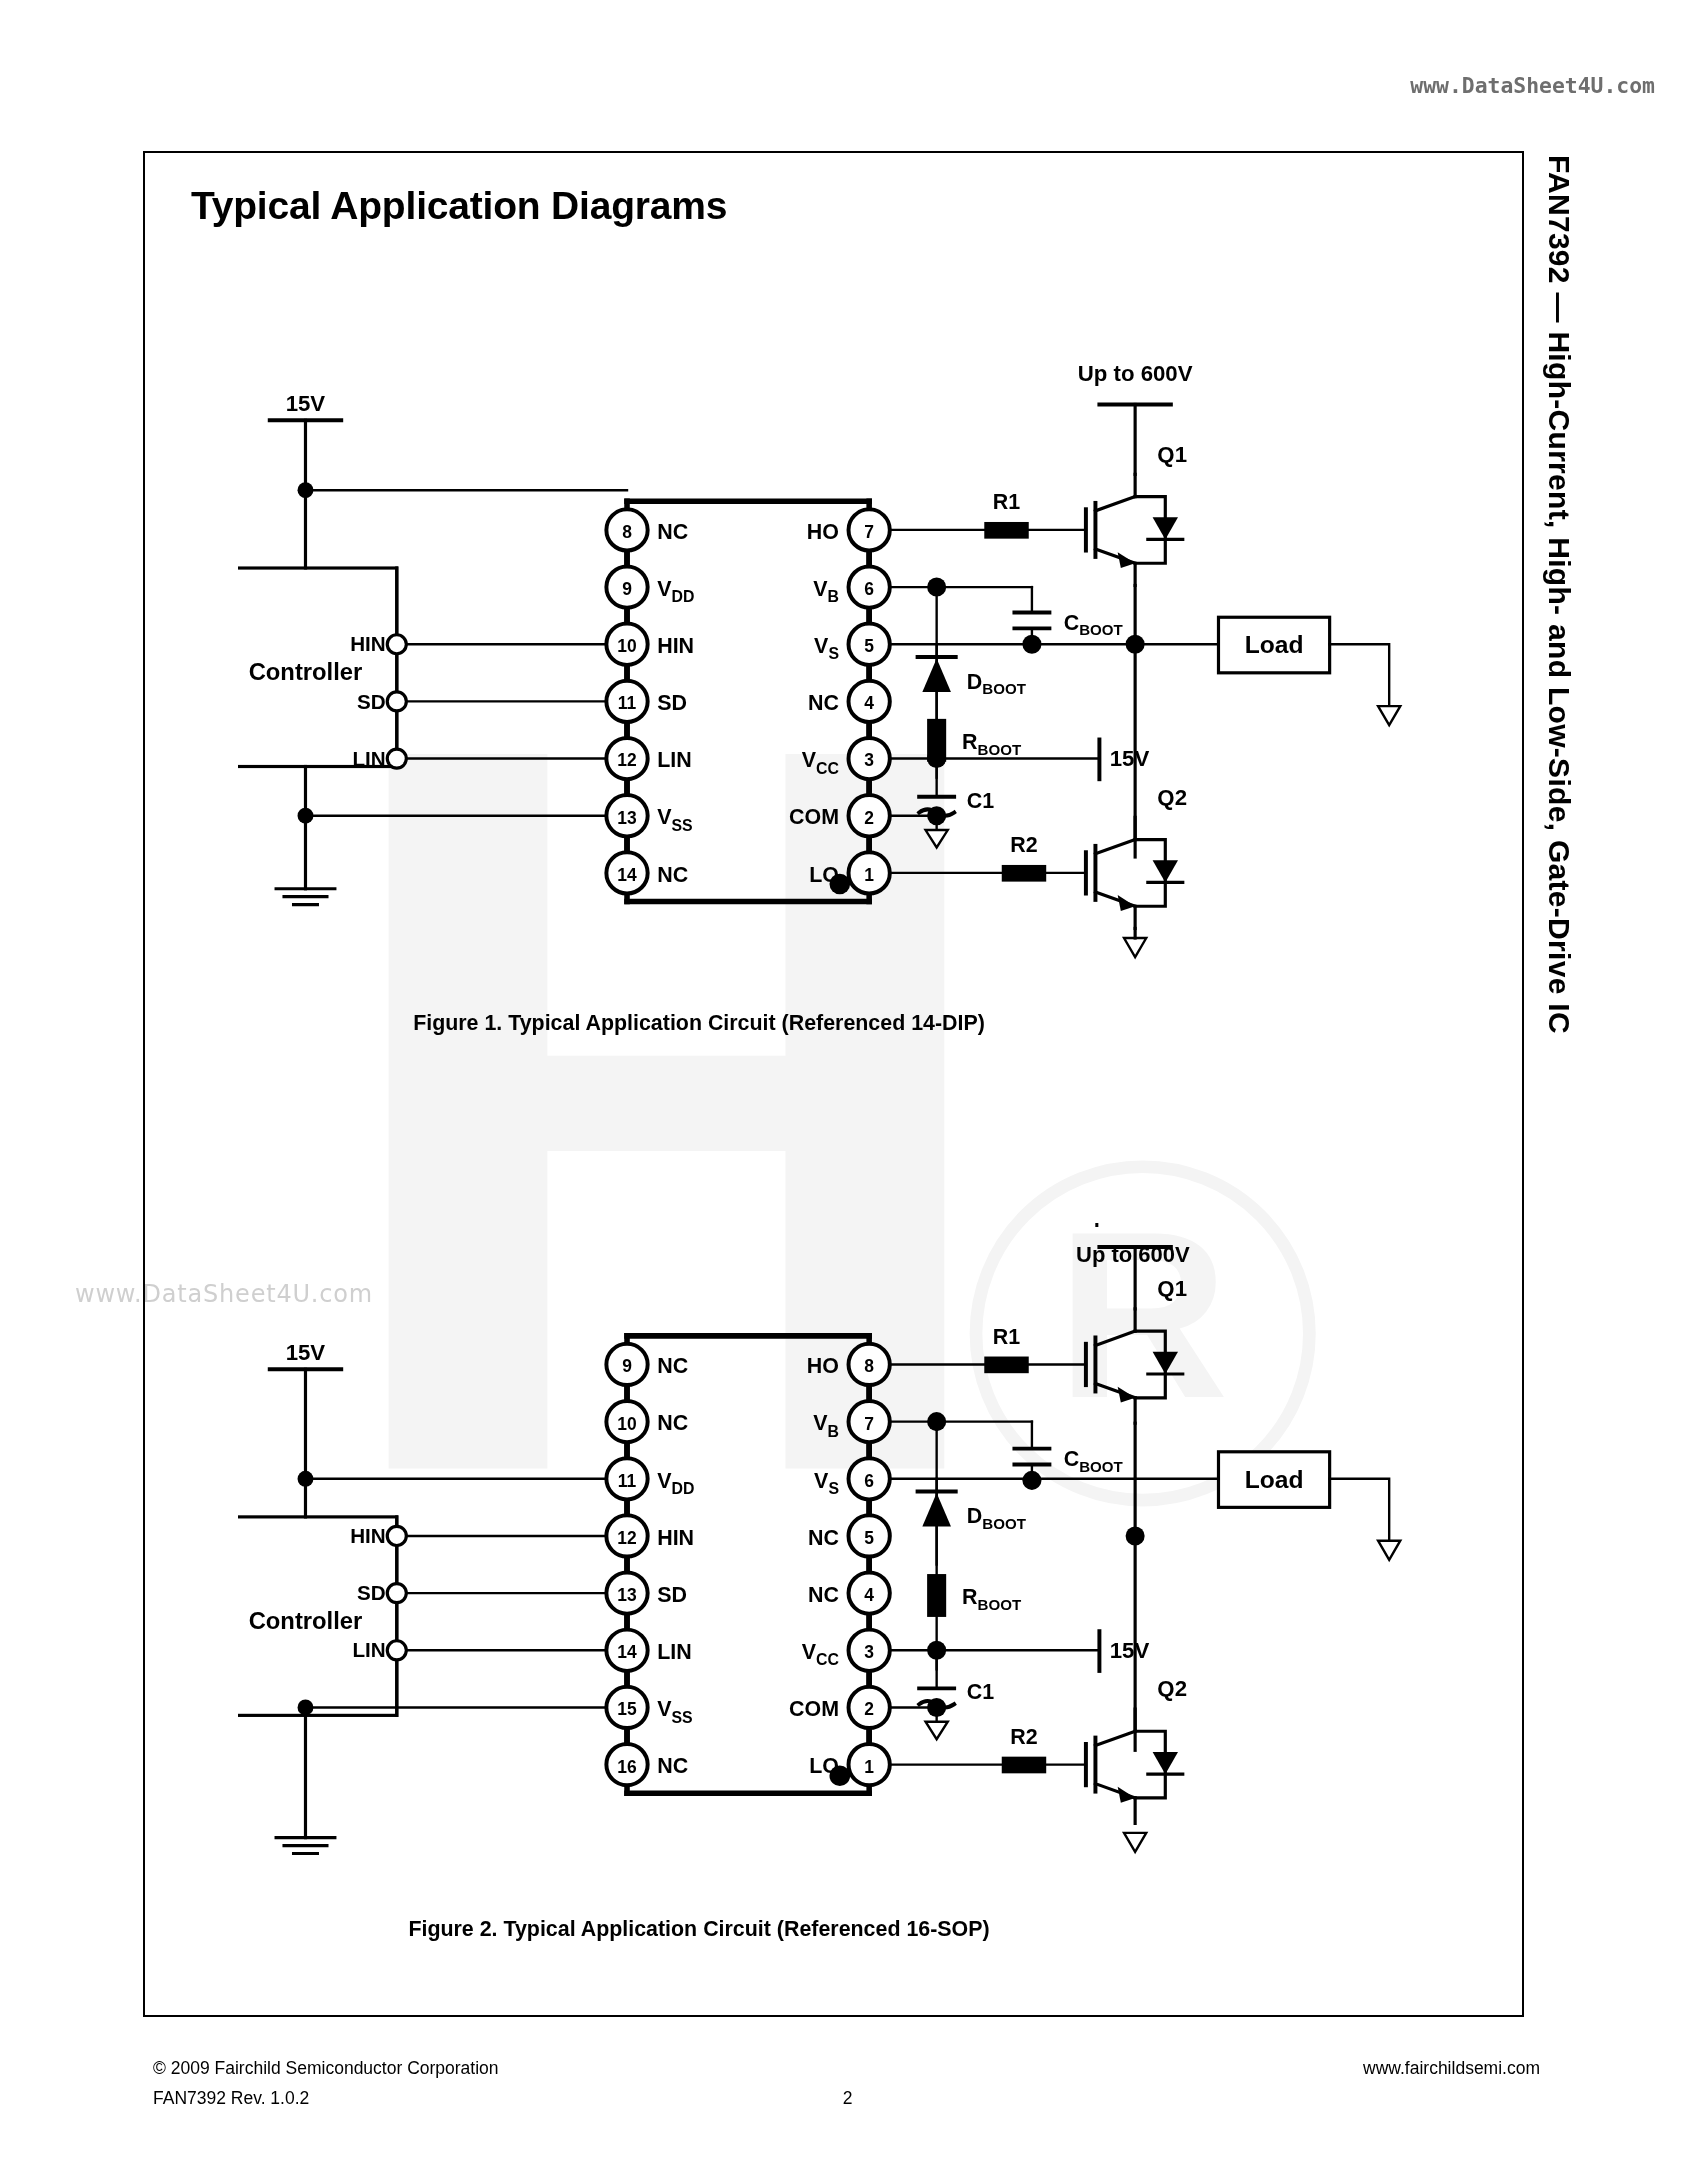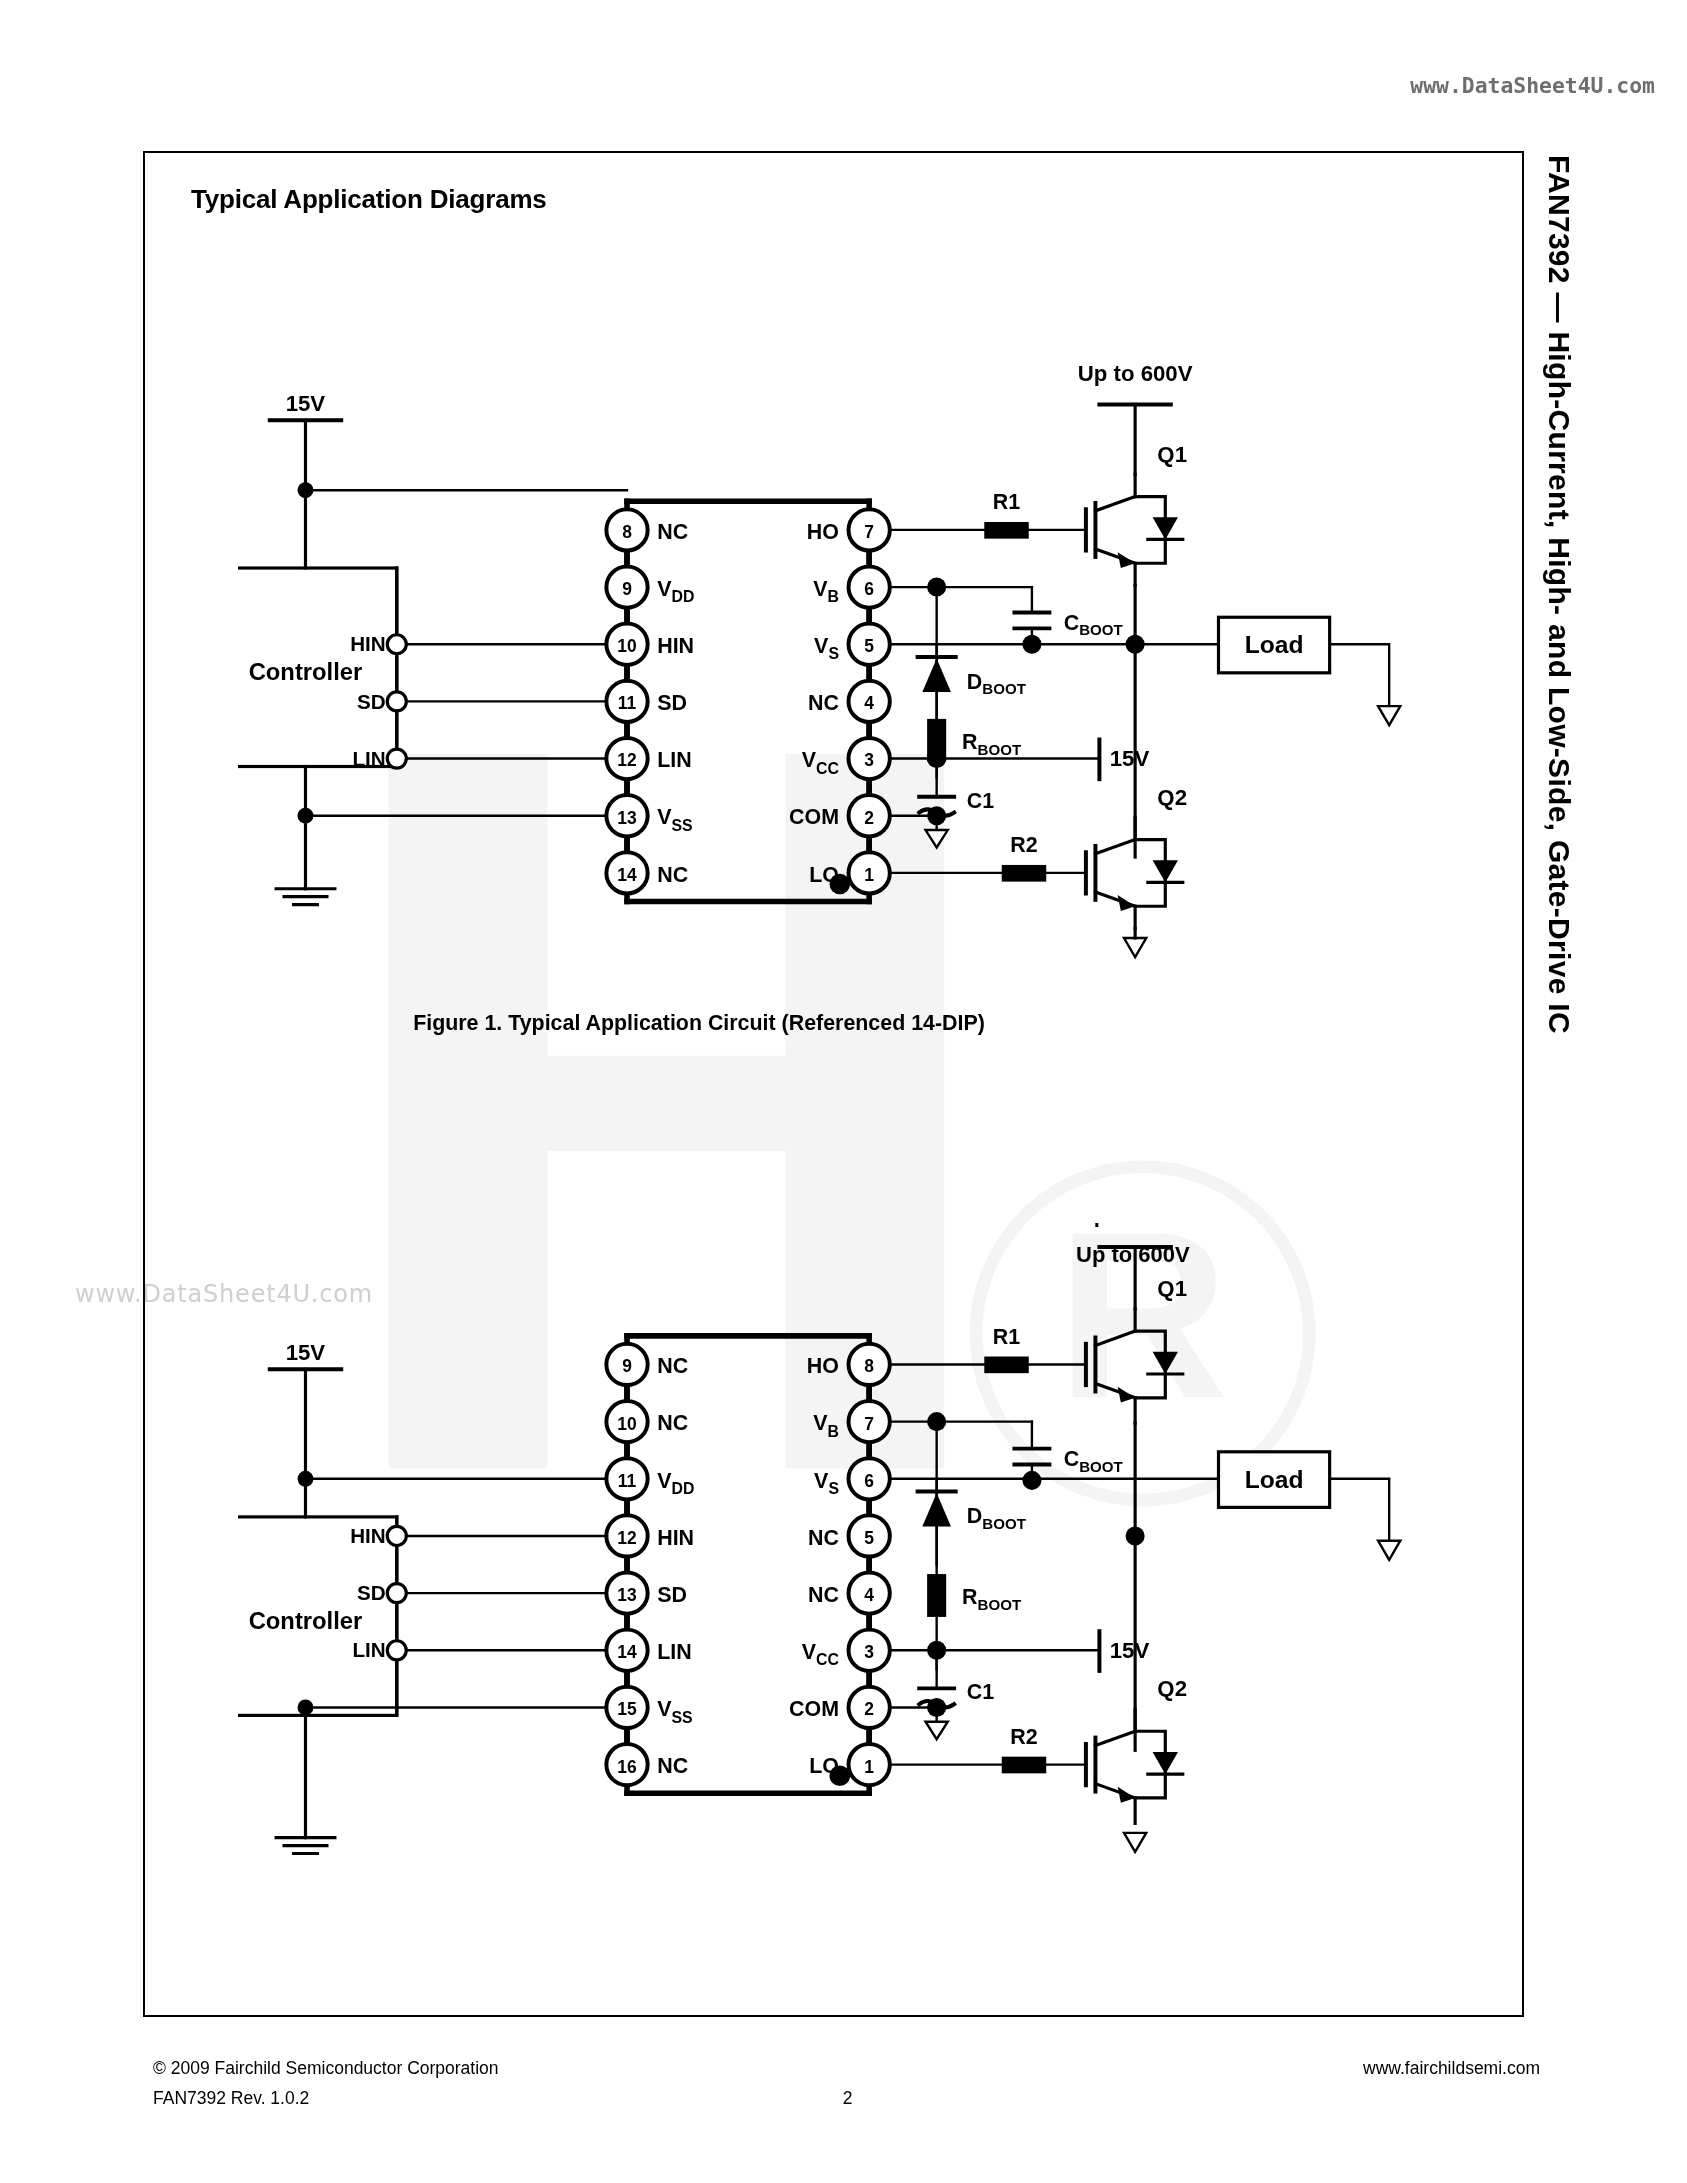--- a/index.html
+++ b/index.html
@@ -13,21 +13,21 @@
            font-size:24px;color:#cfcfcf;letter-spacing:0.8px;}
 
   
   .bg-logo{position:absolute;left:341px;top:730px;width:1016px;height:937px;overflow:hidden;opacity:1;}
   .bg-logo svg{display:block;}
 
   
   .frame{position:absolute;left:143px;top:151px;width:1381px;height:1866px;
          border:2.4px solid #000;box-sizing:border-box;background:transparent;}
 
-  .section-title{position:absolute;left:191px;top:184px;font-size:26px;font-weight:bold;
+  .section-title{position:absolute;left:191px;top:184px;font-size:39px;font-weight:bold;
                  letter-spacing:-0.2px;}
 
   
   .side-title{position:absolute;left:1576px;top:155px;width:905px;transform-origin:0 0;
               transform:rotate(90deg);font-size:30px;font-weight:bold;white-space:nowrap;
               letter-spacing:0.3px;}
 
   .fig-caption{position:absolute;width:1112px;left:143px;text-align:center;
                font-size:21.4px;font-weight:bold;}
   #cap1{top:1011px;}
@@ -402,20 +402,21 @@
 
       <text x="1130" y="-2" font-size="28" text-anchor="middle">Up to 600V</text>
       <text x="1098" y="548" font-size="28">15V</text>
       <text x="1305" y="333" font-size="31" text-anchor="middle">Load</text>
     </g>
   </svg>
   </div>
 
   <div style="position:absolute;left:1076px;top:1242px;font-size:22px;font-weight:bold;">Up to 600V</div>
 
+  <div class="fig-caption" id="cap2">Figure 2. Typical Application Circuit (Referenced 16-SOP)</div>
 
   <div class="footer">
     <div class="f-row">
       <span class="f-left">© 2009 Fairchild Semiconductor Corporation</span>
       <span class="f-right">www.fairchildsemi.com</span>
     </div>
     <div class="f-row">
       <span class="f-left">FAN7392 Rev. 1.0.2</span>
       <span class="f-center">2</span>
     </div>

